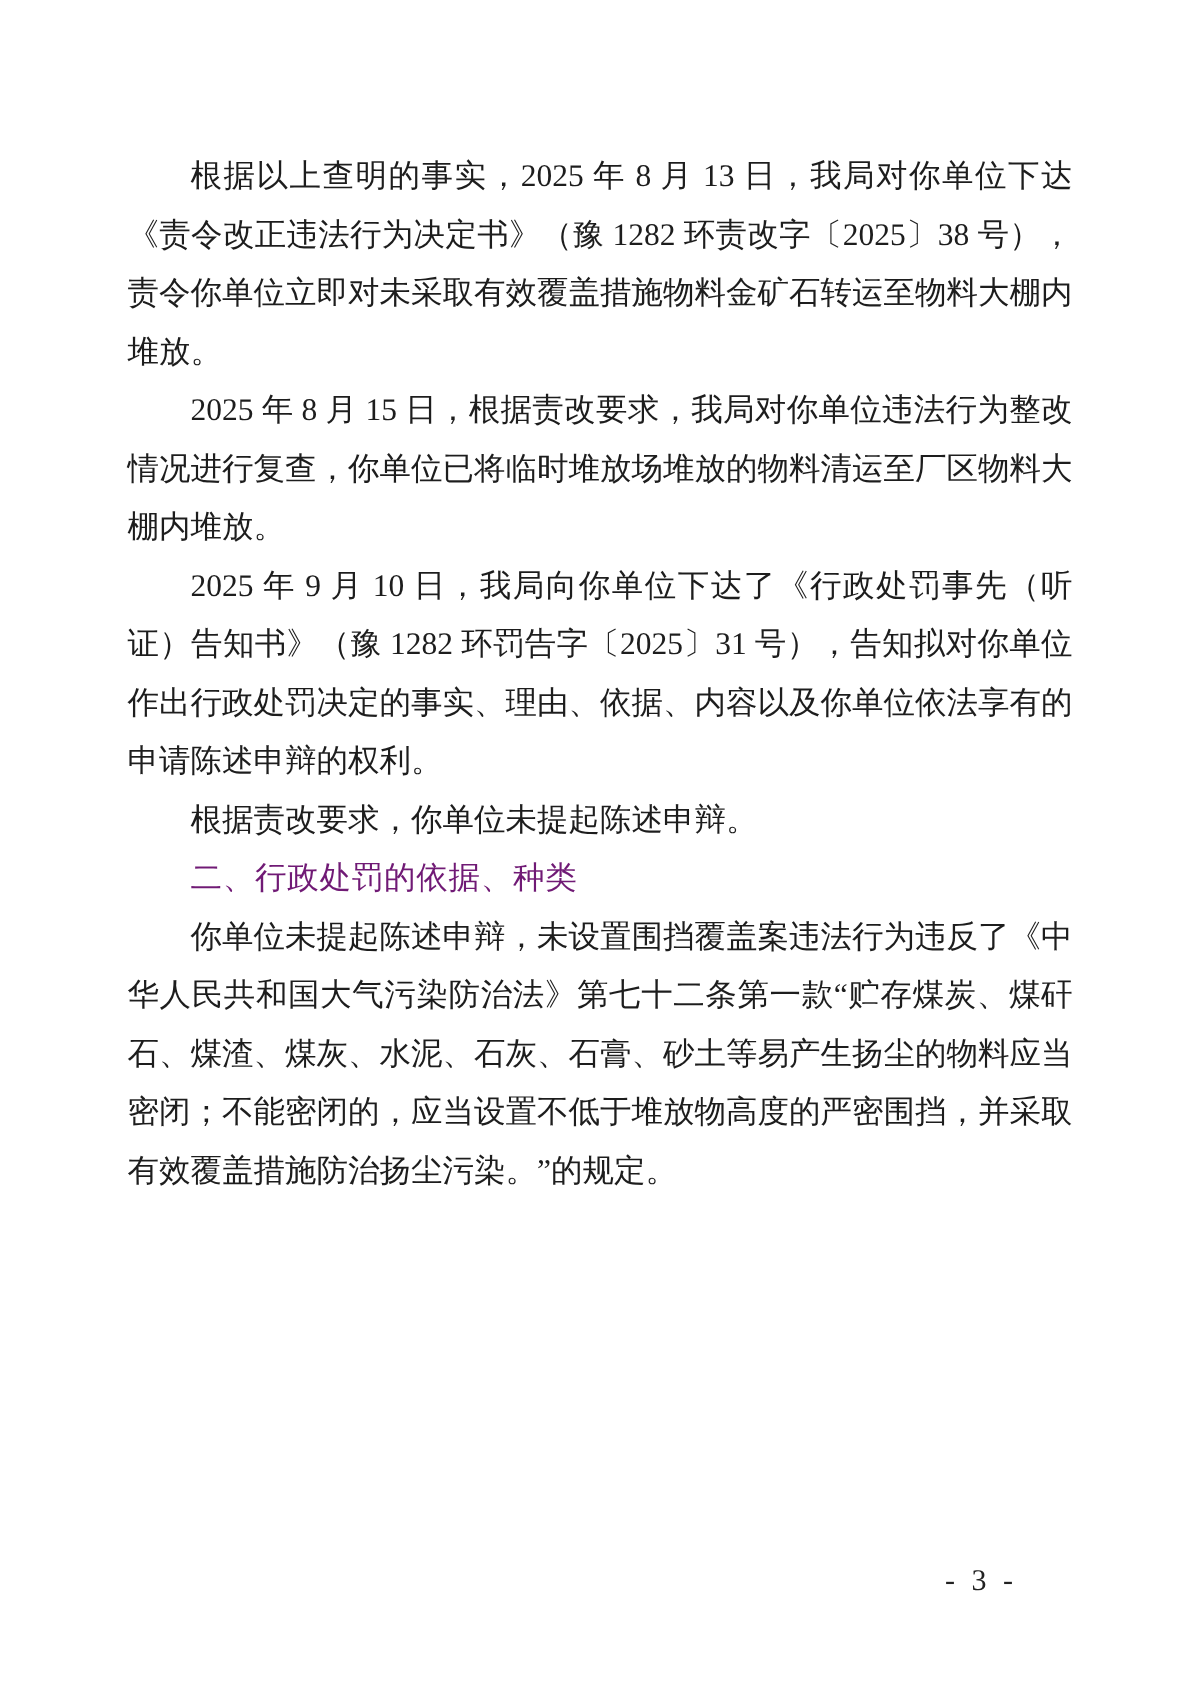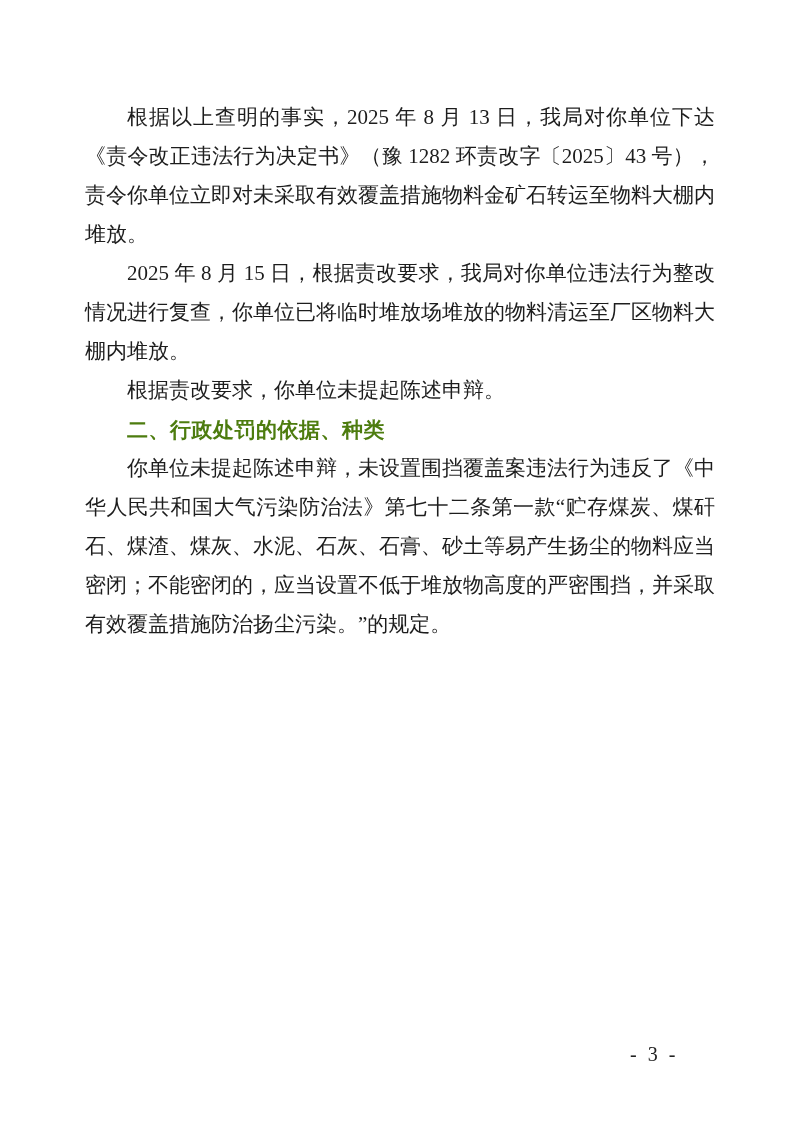--- a/index.html
+++ b/index.html
@@ -29,23 +29,23 @@
     line-height: 39px;
     text-align: justify;
     text-justify: inter-character;
   }
   p.para {
     margin: 0;
     text-indent: 2em;
   }
   p.heading {
     font-family: "Liberation Sans", sans-serif;
-    font-weight: 700;
+    font-weight: 400;
     letter-spacing: 0.5px;
-    color: #4d7c0f;
+    color: #701a75;
   }
   .seg { }
   .u {
     text-decoration-thickness: 1.3px;
     text-underline-offset: 6px;
     text-decoration-skip-ink: none;
   }
   .footer {
     position: absolute;
     left: 630px;
@@ -55,20 +55,21 @@
     letter-spacing: 3px;
     color: #222222;
     font-family: "Liberation Serif", serif;
   }
 </style>
 </head>
 <body>
 
 <div class="page">
   <div class="content" id="document-body">
-      <p class="para body"><span class="seg">根据以上查明的事实，2025 年 8 月 13 日，我局对你单位下达《责令改正违法行为决定书》（豫 1282 环责改字〔2025〕43 号），责令你单位立即对未采取有效覆盖措施物料金矿石转运至物料大棚内堆放。</span></p>
+      <p class="para body"><span class="seg">根据以上查明的事实，2025 年 8 月 13 日，我局对你单位下达《责令改正违法行为决定书》（豫 1282 环责改字〔2025〕38 号），责令你单位立即对未采取有效覆盖措施物料金矿石转运至物料大棚内堆放。</span></p>
       <p class="para body"><span class="seg">2025 年 8 月 15 日，根据责改要求，我局对你单位违法行为整改情况进行复查，你单位已将临时堆放场堆放的物料清运至厂区物料大棚内堆放。</span></p>
+      <p class="para body"><span class="seg">2025 年 9 月 10 日，我局向你单位下达了《行政处罚事先（听证）告知书》（豫 1282 环罚告字〔2025〕31 号），告知拟对你单位作出行政处罚决定的事实、理由、依据、内容以及你单位依法享有的申请陈述申辩的权利。</span></p>
       <p class="para body"><span class="seg">根据责改要求，你单位未提起陈述申辩。</span></p>
       <p class="para heading"><span class="seg">二、行政处罚的依据、种类</span></p>
       <p class="para body"><span class="seg">你单位未提起陈述申辩，未设置围挡覆盖案违法行为</span><span class="seg u">违反了《中华人民共和国大气污染防治法》第七十二条第一款“贮存煤炭、煤矸石、煤渣、煤灰、水泥、石灰、石膏、砂土等易产生扬尘的物料应当密闭；不能密闭的，应当设置不低于堆放物高度的严密围挡，并采取有效覆盖措施防治扬尘污染。”的规定。</span></p>
     </div>
   <div class="footer">- 3 -</div>
 </div>
 
 </body></html>

